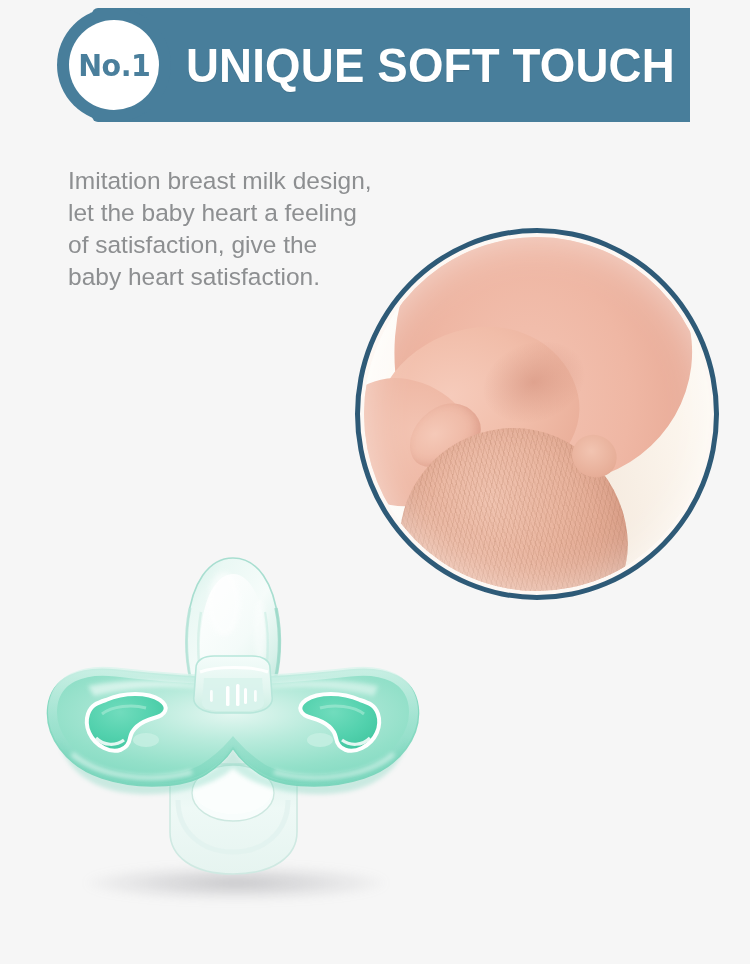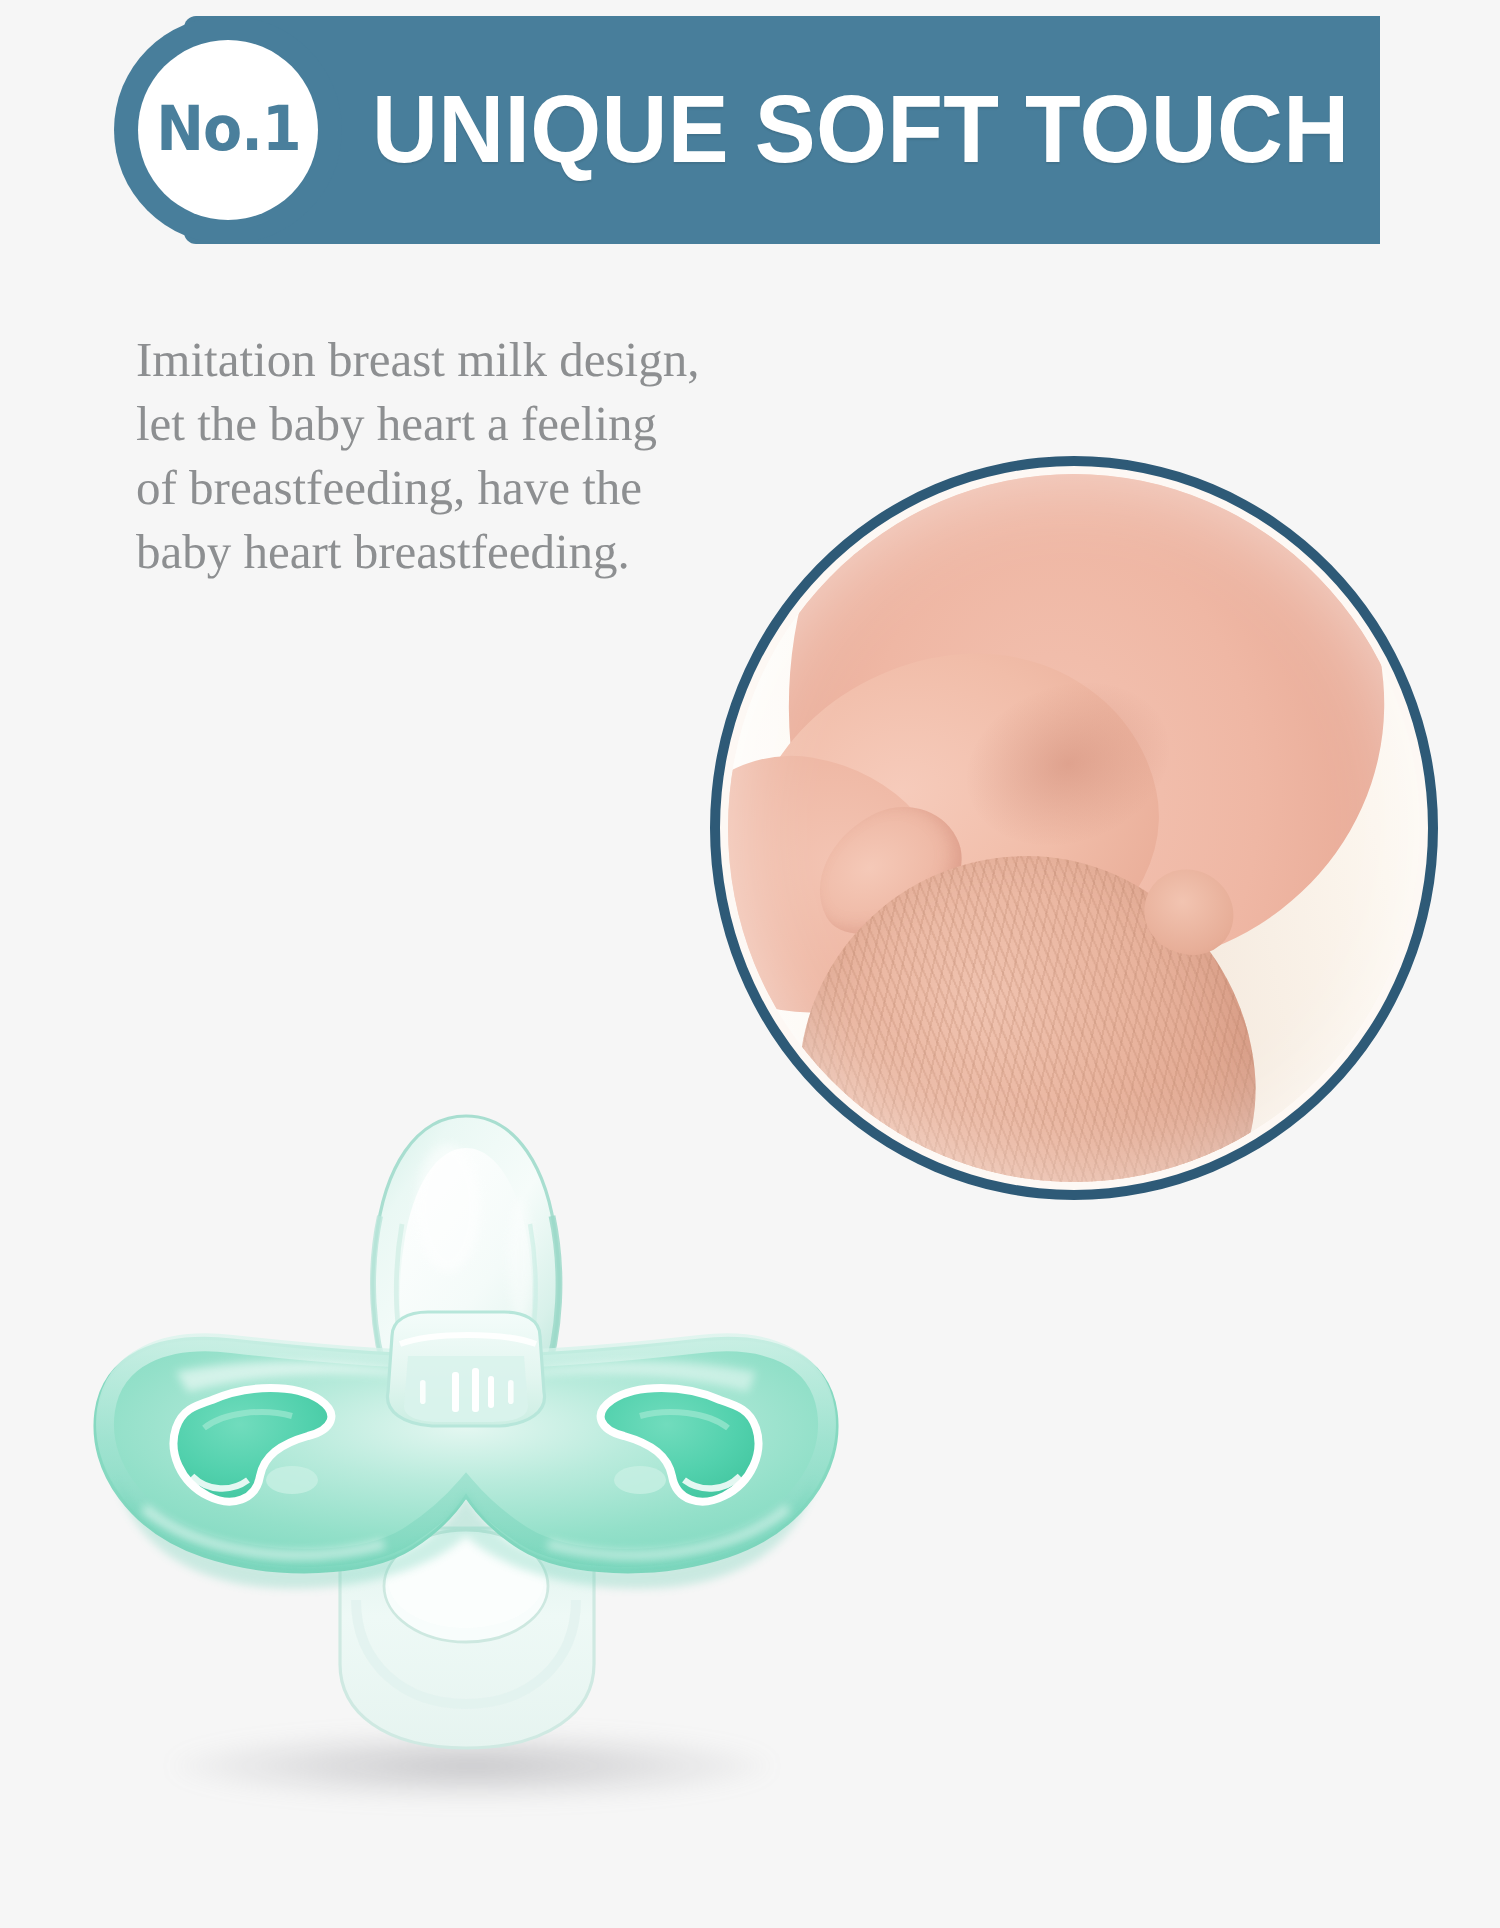--- a/index.html
+++ b/index.html
@@ -88,21 +88,21 @@
   
   .body-copy {
     position: absolute;
     left: 68px;
     top: 165px;
     width: 360px;
     color: #8d8f91;
     font-size: 24.5px;
     line-height: 32px;
     font-weight: 300;
-    font-family: Liberation Serif, serif;
+    font-family: Liberation Sans, sans-serif;
   }
   .body-copy .line { display: block; white-space: nowrap; }
 
   
   .photo-circle {
     position: absolute;
     left: 355px;
     top: 228px;
     width: 364px;
     height: 372px;
@@ -258,22 +258,22 @@
     <div class="badge-inner">
       <span class="badge-text">No.1</span>
     </div>
   </div>
 
   <div class="header-title">UNIQUE SOFT TOUCH</div>
 
   <div class="body-copy">
     <span class="line">Imitation breast milk design,</span>
     <span class="line">let the baby heart a feeling</span>
-    <span class="line">of breastfeeding, have the</span>
-    <span class="line">baby heart breastfeeding.</span>
+    <span class="line">of satisfaction, give the</span>
+    <span class="line">baby heart satisfaction.</span>
   </div>
 
   <div class="photo-circle">
     <div class="photo-inner">
       <div class="ph-bg"></div>
       <div class="ph-cloth-left"></div>
       <div class="ph-cloth-right"></div>
       <div class="ph-torso"></div>
       <div class="ph-breast"></div>
       <div class="ph-shadowfold"></div>

